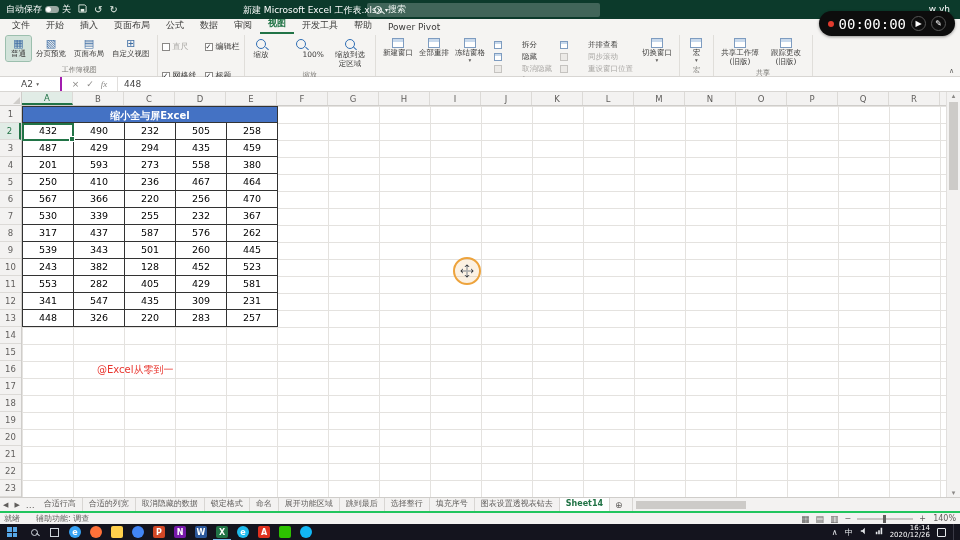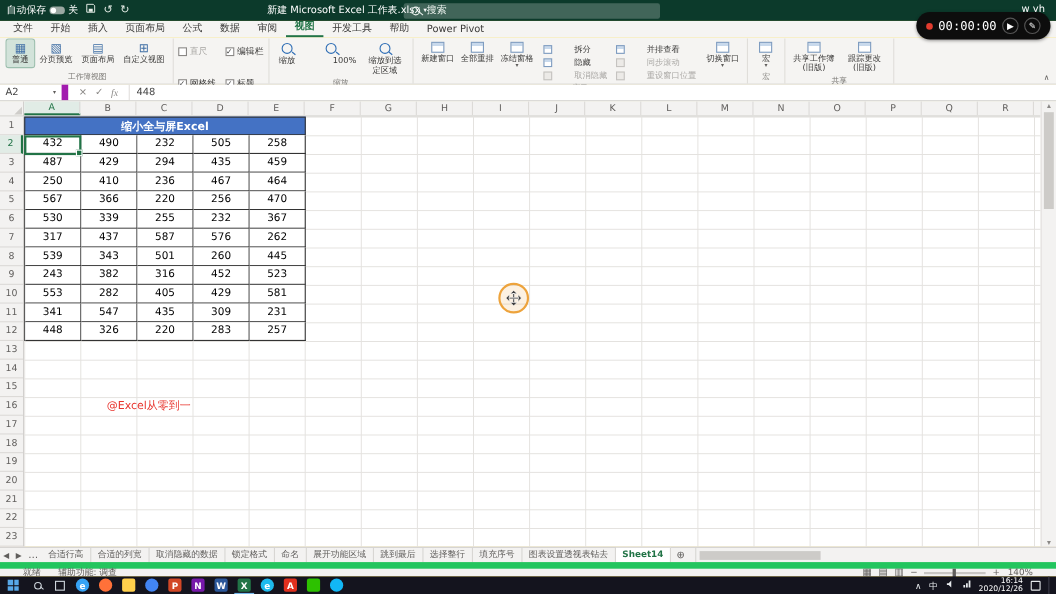--- a/index.html
+++ b/index.html
@@ -18,21 +18,21 @@
 .searchbox{position:absolute;left:367px;top:2.5px;width:233px;height:14px;background:rgba(255,255,255,.22);border-radius:2px;display:flex;align-items:center;gap:6px;padding:0 7px;font-size:9px;color:#eef4f0}
 .tb-user{position:absolute;right:10px;top:0;height:19px;line-height:19px;font-size:9px}
 .ic-mag{display:inline-block;width:8px;height:8px;border:1.2px solid #2f6eb5;border-radius:50%;position:relative;flex:none}
 .ic-mag::after{content:"";position:absolute;width:4px;height:1.2px;background:#2f6eb5;right:-3.5px;bottom:-1px;transform:rotate(40deg)}
 .searchbox .ic-mag{border-color:#eef4f0}
 .searchbox .ic-mag::after{background:#eef4f0}
 
 
 .recorder{position:absolute;right:5px;top:11px;height:25px;background:#0d0d0d;border-radius:13px;display:flex;align-items:center;gap:5px;padding:0 9px;z-index:60;color:#fff;box-shadow:0 1px 3px rgba(0,0,0,.4)}
 .rec-dot{width:6px;height:6px;border-radius:50%;background:#e23b2e}
-.rec-time{font-size:11px;font-family:"DejaVu Sans Mono","Liberation Mono",monospace}
+.rec-time{font-size:14px;font-family:"DejaVu Sans Mono","Liberation Mono",monospace}
 .rec-btn{font-size:8px;width:15px;height:15px;border:1px solid #555;border-radius:50%;display:flex;align-items:center;justify-content:center;color:#fff}
 
 
 .tabrow{position:absolute;left:0;top:19px;width:100%;height:15px;background:#f5f4f2;display:flex;align-items:flex-end;padding-left:4px;font-size:9px;color:#3b3a39}
 .rtab{padding:1px 8px 2px;white-space:nowrap}
 .rtab.active{color:#217346;font-weight:bold;border-bottom:2px solid #217346}
 
 
 .ribbon{position:absolute;left:0;top:34px;width:100%;height:43px;background:#f5f4f2;border-bottom:1px solid #d8d6d3;display:flex;align-items:stretch;padding:1px 2px 0}
 .rgroup{display:flex;flex-direction:column;border-right:1px solid #e0deda;padding:1px 4px 0;position:relative}
@@ -51,21 +51,21 @@
 .ic-win{width:12px;height:10px;border:1px solid #7e9cc0;background:linear-gradient(#c8d9ec 0 3px,#fff 3px);margin-bottom:1px}
 .wsmall{display:grid;grid-template-rows:repeat(3,12px);grid-auto-flow:column;gap:0 8px;padding-top:3px;margin:0 4px}
 .sbtn{display:flex;align-items:center;gap:20px;font-size:7.5px;color:#3b3a39;white-space:nowrap}
 .sbtn.dim{color:#a9a7a4}
 .sbtn-ic{width:8px;height:8px;border:1px solid #7e9cc0;background:linear-gradient(#c8d9ec 0 2.5px,#fff 2.5px);flex:none}
 .sbtn.dim .sbtn-ic{border-color:#c5c3c0;background:#eceae7}
 .ribbon-collapse{position:absolute;right:6px;bottom:1px;font-size:7px;color:#605e5c}
 
 
 .fbar{position:absolute;left:0;top:77px;width:100%;height:15px;background:#fff;border-bottom:1px solid #d8d6d3;display:flex;align-items:stretch;font-size:9px;color:#444;z-index:5}
-.namebox{width:62px;border-right:6px solid #a21caf;display:flex;align-items:center;justify-content:space-between;padding:0 5px}
+.namebox{width:62px;border-right:2px solid #a21caf;display:flex;align-items:center;justify-content:space-between;padding:0 21px}
 .fbtns{width:56px;display:flex;align-items:center;gap:7px;justify-content:center;border-right:1px solid #e1dfdd;color:#8a8886}
 .fx{font-style:italic;font-family:Liberation Serif, serif}
 .fvalue{flex:1;display:flex;align-items:center;padding-left:6px}
 
 
 .gridarea{position:absolute;left:0;top:92px;width:960px;height:405px;background:#fff}
 .corner{position:absolute;left:0;top:0;width:22px;height:14px;background:#f3f2f1;border-right:1px solid #cfcdca;border-bottom:1px solid #cfcdca}
 .corner::after{content:"";position:absolute;right:1px;bottom:1px;border-left:7px solid transparent;border-bottom:7px solid #cfcdca}
 .colhdrs{position:absolute;left:22px;top:0;right:14px;height:14px;display:flex;background:#f3f2f1;border-bottom:1px solid #cfcdca;overflow:hidden}
 .col{width:51px;flex:none;text-align:center;font-size:8.5px;line-height:14px;color:#605e5c;border-right:1px solid #dcdad7}
@@ -91,21 +91,21 @@
 .snav{padding:0 3px;font-size:7px}
 .snav.dots{font-size:9px}
 .stabs{display:flex;height:100%}
 .stab{padding:0 6px;line-height:12px;border-right:1px solid #d8d6d3;white-space:nowrap}
 .stab.active{background:#fff;color:#217346;font-weight:bold}
 .addsheet{padding:0 5px;font-size:9px}
 .hscroll{flex:1;height:100%;position:relative;margin-left:4px;border-left:1px solid #d8d6d3;min-width:40px}
 .hthumb{position:absolute;left:3px;top:3px;height:8px;width:110px;background:#cdcbc8}
 
 
-.statusbar{position:absolute;left:0;top:511px;width:100%;height:13px;background:#f3f2f1;border-top:6px solid #22c55e;display:flex;align-items:center;font-size:8px;color:#605e5c;padding:0 21px;gap:16px;z-index:5}
+.statusbar{position:absolute;left:0;top:511px;width:100%;height:13px;background:#f3f2f1;border-top:2px solid #22c55e;display:flex;align-items:center;font-size:8px;color:#605e5c;padding:0 4px;gap:16px;z-index:5}
 .sb-right{margin-left:auto;display:flex;align-items:center;gap:6px}
 .vicon{font-size:9px;line-height:10px}
 .zminus,.zplus{font-size:8px}
 .ztrack{width:56px;height:2px;background:#c8c6c4;position:relative}
 .zthumb{position:absolute;left:26px;top:-3px;width:3px;height:8px;background:#605e5c}
 .zval{min-width:24px;text-align:right}
 
 
 .taskbar{position:absolute;left:0;top:524px;width:100%;height:16px;background:#14141e;display:flex;align-items:center;color:#fff;z-index:70}
 .tstart{width:24px;height:100%;display:flex;align-items:center;justify-content:center}
@@ -390,20 +390,27 @@
             <div class="xcell">258</div>
           </div>
           <div class="xrow">
             <div class="xcell">487</div>
             <div class="xcell">429</div>
             <div class="xcell">294</div>
             <div class="xcell">435</div>
             <div class="xcell">459</div>
           </div>
           <div class="xrow">
+            <div class="xcell">201</div>
+            <div class="xcell">593</div>
+            <div class="xcell">273</div>
+            <div class="xcell">558</div>
+            <div class="xcell">380</div>
+          </div>
+          <div class="xrow">
             <div class="xcell">250</div>
             <div class="xcell">410</div>
             <div class="xcell">236</div>
             <div class="xcell">467</div>
             <div class="xcell">464</div>
           </div>
           <div class="xrow">
             <div class="xcell">567</div>
             <div class="xcell">366</div>
             <div class="xcell">220</div>
@@ -427,21 +434,21 @@
           <div class="xrow">
             <div class="xcell">539</div>
             <div class="xcell">343</div>
             <div class="xcell">501</div>
             <div class="xcell">260</div>
             <div class="xcell">445</div>
           </div>
           <div class="xrow">
             <div class="xcell">243</div>
             <div class="xcell">382</div>
-            <div class="xcell">316</div>
+            <div class="xcell">128</div>
             <div class="xcell">452</div>
             <div class="xcell">523</div>
           </div>
           <div class="xrow">
             <div class="xcell">553</div>
             <div class="xcell">282</div>
             <div class="xcell">405</div>
             <div class="xcell">429</div>
             <div class="xcell">581</div>
           </div>

